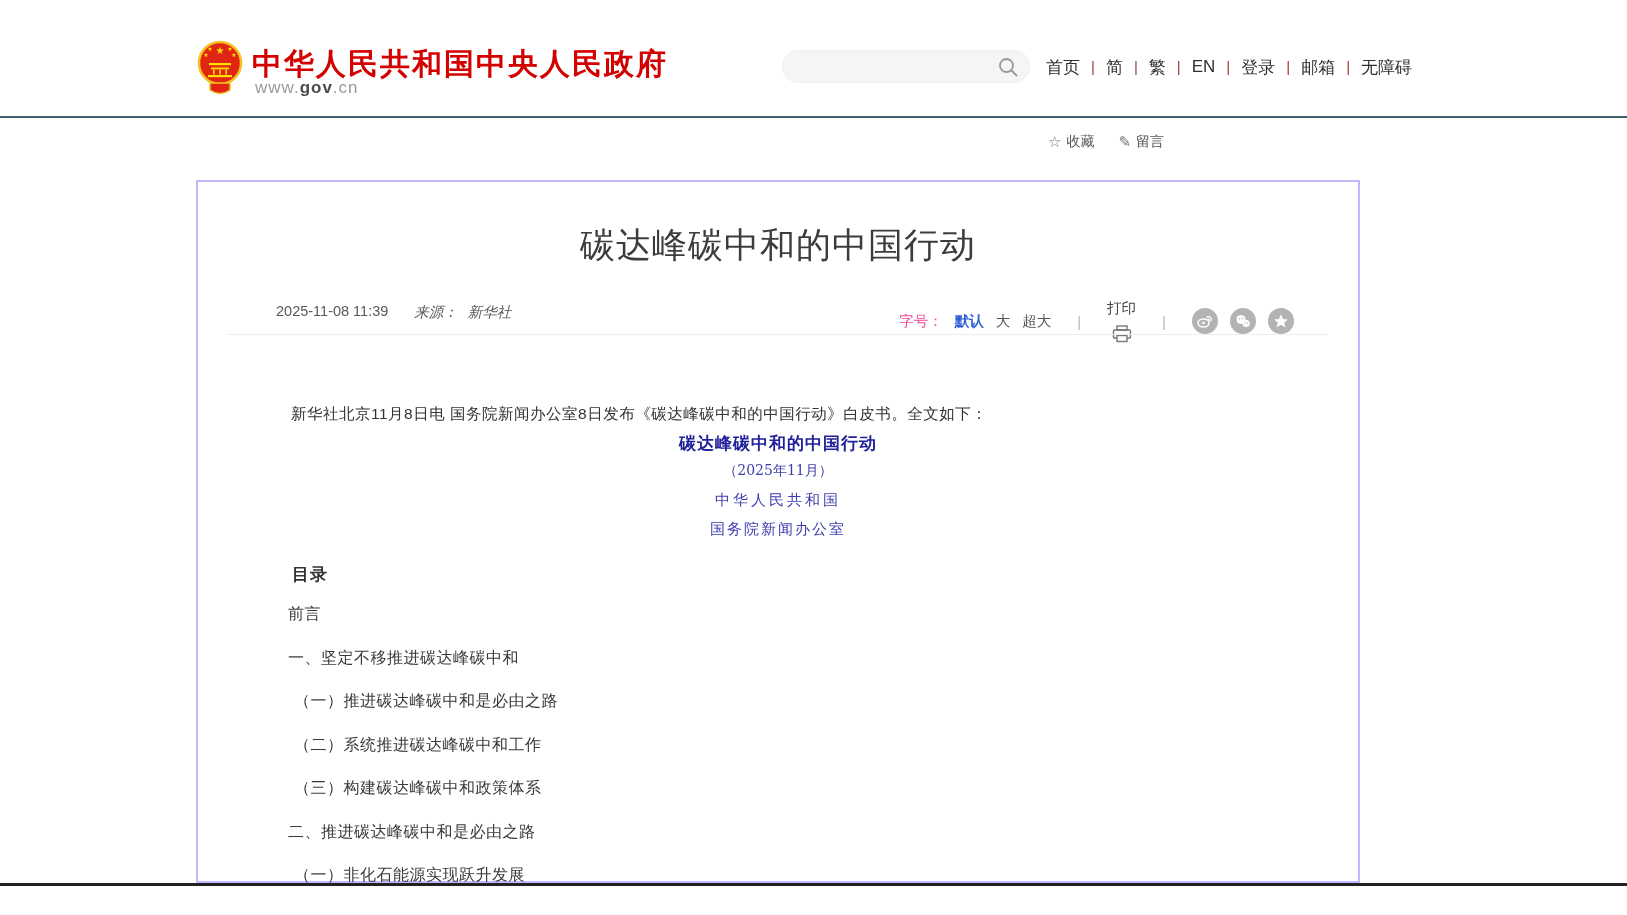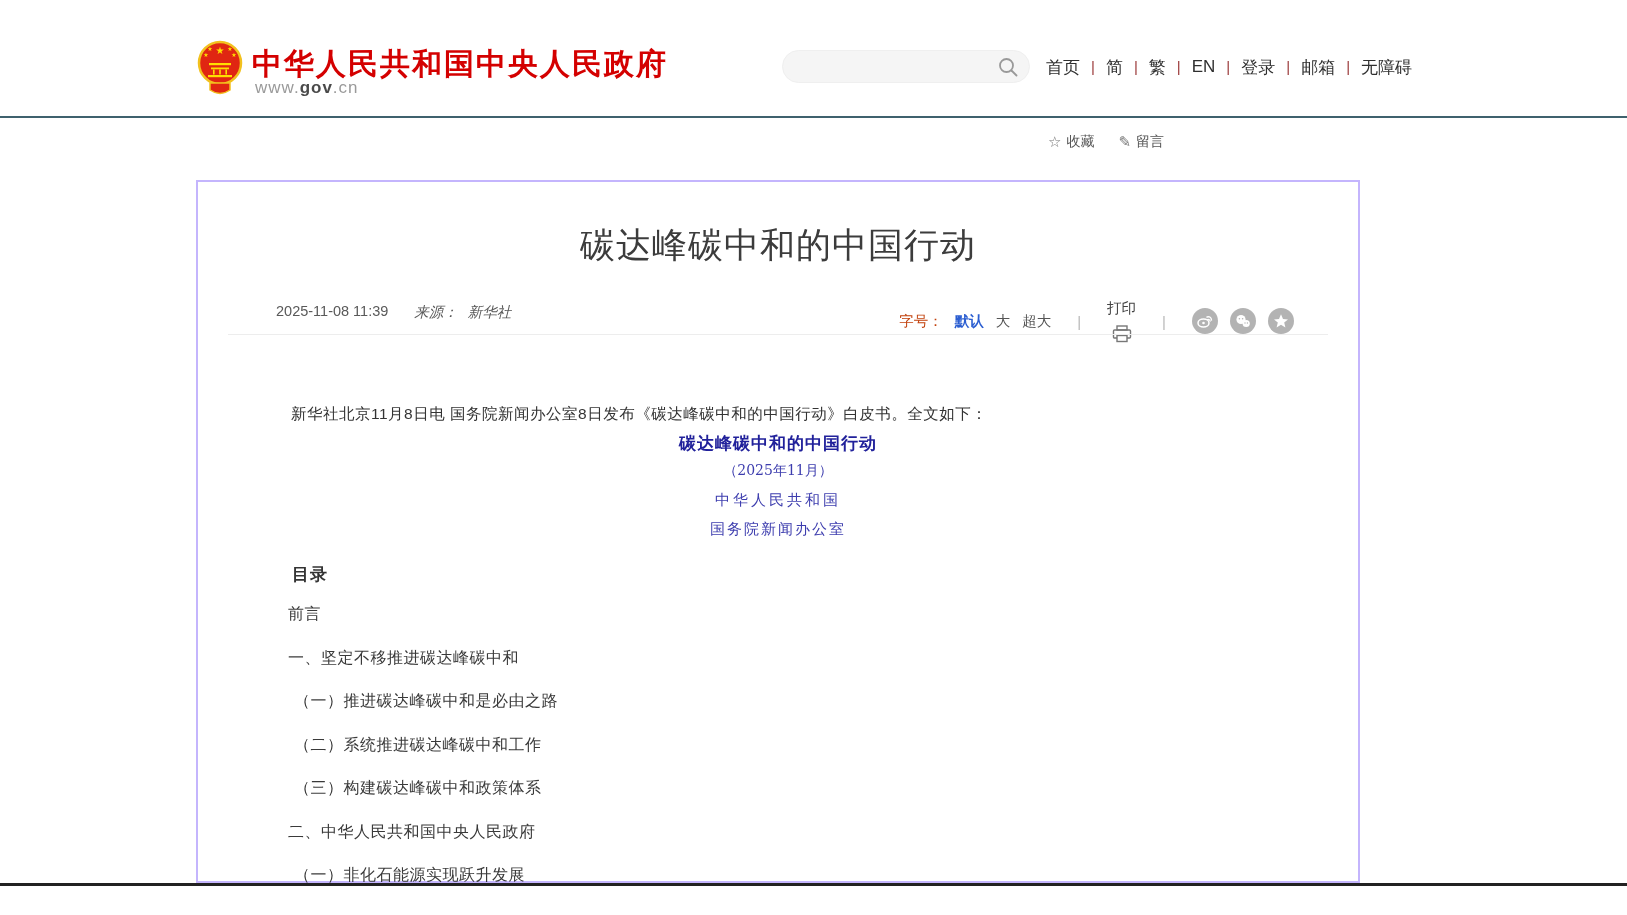--- a/index.html
+++ b/index.html
@@ -49,21 +49,21 @@
   .article-title { position:absolute; top:40px; left:0; width:100%;
     text-align:center; font-size:35px; font-weight:400; color:#3c3c3c;
     letter-spacing:1px; }
 
   .meta { position:absolute; top:117px; left:62px; right:64px; height:26px;
     font-size:14.5px; color:#595959; }
   .meta-left { position:absolute; left:16px; top:4px; display:flex; gap:26px; }
   .meta-left .src { display:flex; gap:10px;font-style:italic; }
   .meta-right { position:absolute; right:0; top:0; display:flex;
     align-items:center; gap:12px; }
-  .fs-label { color:#c2410c;font-family:Liberation Serif, serif; }
+  .fs-label { color:#ec4899;font-family:Liberation Serif, serif; }
   .fs-option { cursor:pointer; color:#555; }
   .fs-option.active { color:#2b5ed1; font-weight:bold; }
   .meta-sep { color:#b9b9b9; margin:0 14px; font-size:15px; }
   .print { display:flex; align-items:center; gap:7px; cursor:pointer; color:#444;flex-direction:column; }
   .circle-icon { width:26px; height:26px; border-radius:50%; background:#b3b3b3;
     display:inline-flex; align-items:center; justify-content:center; cursor:pointer; }
 
   .meta-divider { position:absolute; top:152px; left:30px; right:30px;
     border-top:1px solid #ededed; }
 
@@ -215,18 +215,18 @@
   <div class="doc-center doc-org2">国务院新闻办公室</div>
 
   <div class="toc-title">目录</div>
 
   <div class="toc">
     <div class="toc-item">前言</div>
     <div class="toc-item">一、坚定不移推进碳达峰碳中和</div>
     <div class="toc-item lvl1">（一）推进碳达峰碳中和是必由之路</div>
     <div class="toc-item lvl1">（二）系统推进碳达峰碳中和工作</div>
     <div class="toc-item lvl1">（三）构建碳达峰碳中和政策体系</div>
-    <div class="toc-item">二、中华人民共和国中央人民政府</div>
+    <div class="toc-item">二、推进碳达峰碳中和是必由之路</div>
     <div class="toc-item lvl1">（一）非化石能源实现跃升发展</div>
   </div>
 </div>
 
 <div class="bottom-line"></div>
 
 </body></html>

